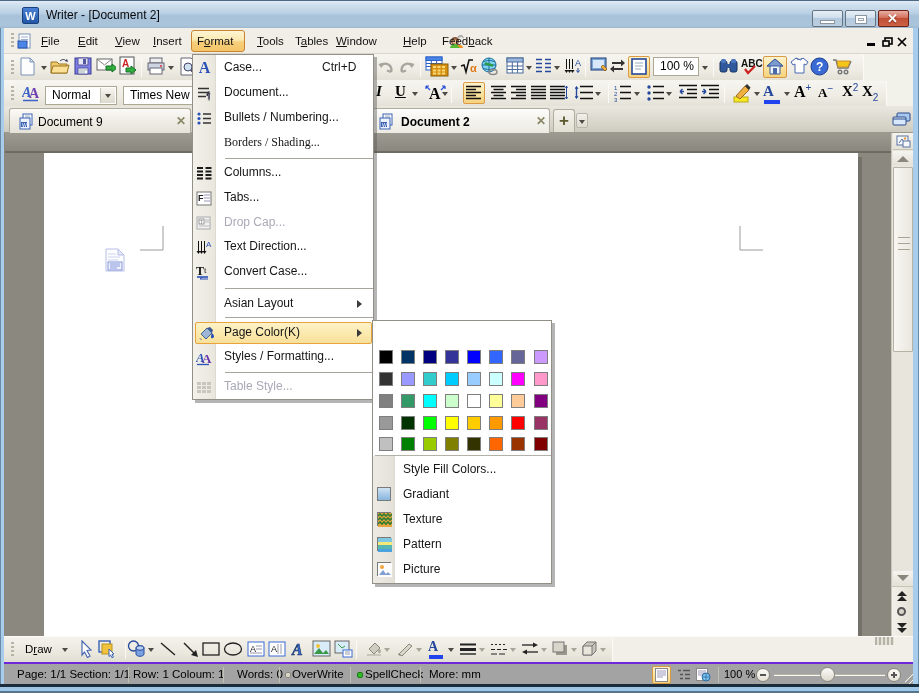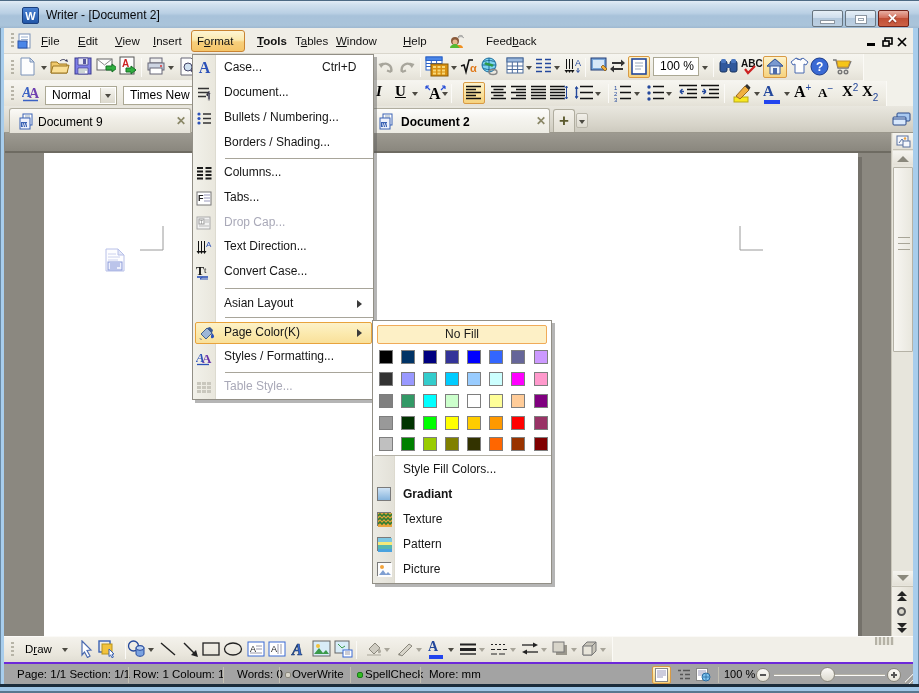--- a/index.html
+++ b/index.html
@@ -106,34 +106,34 @@
           <path d="M4 4h7M4 6.5h7M4 9h7M4 11.5h5" stroke="#9ab0d0"></path>
           <rect x="1" y="8" width="9" height="7" fill="#4a86e8" stroke="#2a52a8"></rect>
         </svg>
       </div>
   <div id="fmtsel"></div>
   <div class="mitem" style="left:40px;"><span class="u">F</span>ile</div>
   <div class="mitem" style="left:77px;"><span class="u">E</span>dit</div>
   <div class="mitem" style="left:114px;"><span class="u">V</span>iew</div>
   <div class="mitem" style="left:152px;"><span class="u">I</span>nsert</div>
   <div class="mitem" style="left:196px;">F<span class="u">o</span>rmat</div>
-  <div class="mitem" style="left:256px;font-weight:bold;"><span class="u">T</span>ools</div>
+  <div class="mitem" style="left:256px;"><span class="u">T</span>ools</div>
   <div class="mitem" style="left:294px;">T<span class="u">a</span>bles</div>
   <div class="mitem" style="left:335px;"><span class="u">W</span>indow</div>
   <div class="mitem" style="left:402px;"><span class="u">H</span>elp</div>
   <div class="mitem" style="left:447px;top:6px;">
         <svg width="16" height="15">
           <path d="M9 5c2-3 5-3 7-1M10 3c1.5-2 3.5-2 5-.5" stroke="#999" fill="none" stroke-width="1"></path>
           <circle cx="7" cy="7" r="4" fill="#8a5a3a"></circle>
           <circle cx="7" cy="8" r="2.5" fill="#e8b890"></circle>
           <path d="M2 14c0-3 4-4 5-4s5 1 5 4z" fill="#55bb33"></path>
           <path d="M9 11l3 3h3c0-2-2-3-3-3z" fill="#f09020"></path>
         </svg>
       </div>
-  <div class="mitem" style="left:485px;">Feed<span class="u">b</span>ack</div>
+  <div class="mitem" style="left:441px;">Feed<span class="u">b</span>ack</div>
   <div style="position:absolute;left:866px;top:15px;width:8px;height:2.5px;background:#000;"></div>
   <div style="position:absolute;left:881px;top:9px;">
         <svg width="11" height="10">
           <rect x="3" y="1" width="7" height="6" fill="none" stroke="#000" stroke-width="1.6"></rect>
           <rect x="1" y="4" width="6" height="5" fill="#f0eee7" stroke="#000" stroke-width="1.6"></rect>
         </svg>
       </div>
   <div style="position:absolute;left:896px;top:9px;">
         <svg width="10" height="10">
           <path d="M1 1l8 8M9 1l-8 8" stroke="#000" stroke-width="1.7"></path>
@@ -780,21 +780,21 @@
             <circle cx="3" cy="4" r="1.6"></circle>
             <circle cx="3" cy="8.5" r="1.6"></circle>
             <circle cx="3" cy="13" r="1.6"></circle>
           </g>
           <g stroke="#333" stroke-width="1.6">
             <path d="M7 4h8M7 8.5h8M7 13h8"></path>
           </g>
         </svg>
       </div>
   <div class="mrow" style="top:55px;">Bullets / Numbering...</div>
-  <div class="mrow" style="top:80px;">Borders / Shading...</div>
+  <div class="mrow" style="top:80px;font-family:Liberation Serif, serif;">Borders / Shading...</div>
   <div class="msep" style="top:103px;"></div>
   <div class="micon" style="top:110px;">
         <svg width="17" height="17">
           <g stroke="#1a1a1a" stroke-width="2.2">
             <path d="M1 3h6M1 6.5h6M1 10h6M1 13.5h6M9.5 3h6M9.5 6.5h6M9.5 10h6M9.5 13.5h6"></path>
           </g>
         </svg>
       </div>
   <div class="mrow" style="top:110px;">Columns...</div>
   <div class="micon" style="top:135px;">
@@ -873,21 +873,20 @@
             <rect x="1" y="11" width="4" height="3"></rect>
             <rect x="6" y="11" width="4" height="3"></rect>
             <rect x="11" y="11" width="4" height="3"></rect>
           </g>
         </svg>
       </div>
   <div class="mrow mdis" style="top:324px;">Table Style...</div>
  </div>
 
  <div class="abs" id="submenu">
-  <div id="nofill">No Fill</div>
   <div id="swatches">
    <div class="sw" style="left:6px;top:29px;background:#000000;"></div>
    <div class="sw" style="left:28px;top:29px;background:#003366;"></div>
    <div class="sw" style="left:50px;top:29px;background:#000080;"></div>
    <div class="sw" style="left:72px;top:29px;background:#333399;"></div>
    <div class="sw" style="left:94px;top:29px;background:#0000FF;"></div>
    <div class="sw" style="left:116px;top:29px;background:#3366FF;"></div>
    <div class="sw" style="left:138px;top:29px;background:#666699;"></div>
    <div class="sw" style="left:161px;top:29px;background:#CC99FF;"></div>
    <div class="sw" style="left:6px;top:51px;background:#333333;"></div>
@@ -920,21 +919,21 @@
    <div class="sw" style="left:72px;top:116px;background:#808000;"></div>
    <div class="sw" style="left:94px;top:116px;background:#333300;"></div>
    <div class="sw" style="left:116px;top:116px;background:#FF6600;"></div>
    <div class="sw" style="left:138px;top:116px;background:#993300;"></div>
    <div class="sw" style="left:161px;top:116px;background:#800000;"></div>
   </div>
   <div id="subsep"></div>
   <div id="subgutter"></div>
   <div class="srow" style="top:141px;">Style Fill Colors...</div>
   <div class="sicon" style="top:166px;background:linear-gradient(#cfe3f5,#86b4dd);"></div>
-  <div class="srow" style="top:166px;font-weight:bold;">Gradiant</div>
+  <div class="srow" style="top:166px;">Gradiant</div>
   <div class="sicon" style="top:191px;">
         <svg width="14" height="14">
           <rect width="14" height="14" fill="#e8a33d"></rect>
           <path d="M0 3l2-2 2 2 2-2 2 2 2-2 2 2 2-2M0 7l2-2 2 2 2-2 2 2 2-2 2 2 2-2M0 11l2-2 2 2 2-2 2 2 2-2 2 2 2-2" stroke="#2e7d32" stroke-width="1.6" fill="none"></path>
         </svg>
       </div>
   <div class="srow" style="top:191px;">Texture</div>
   <div class="sicon" style="top:216px;">
         <svg width="14" height="14">
           <rect width="14" height="4" fill="#7ec8e3"></rect>

